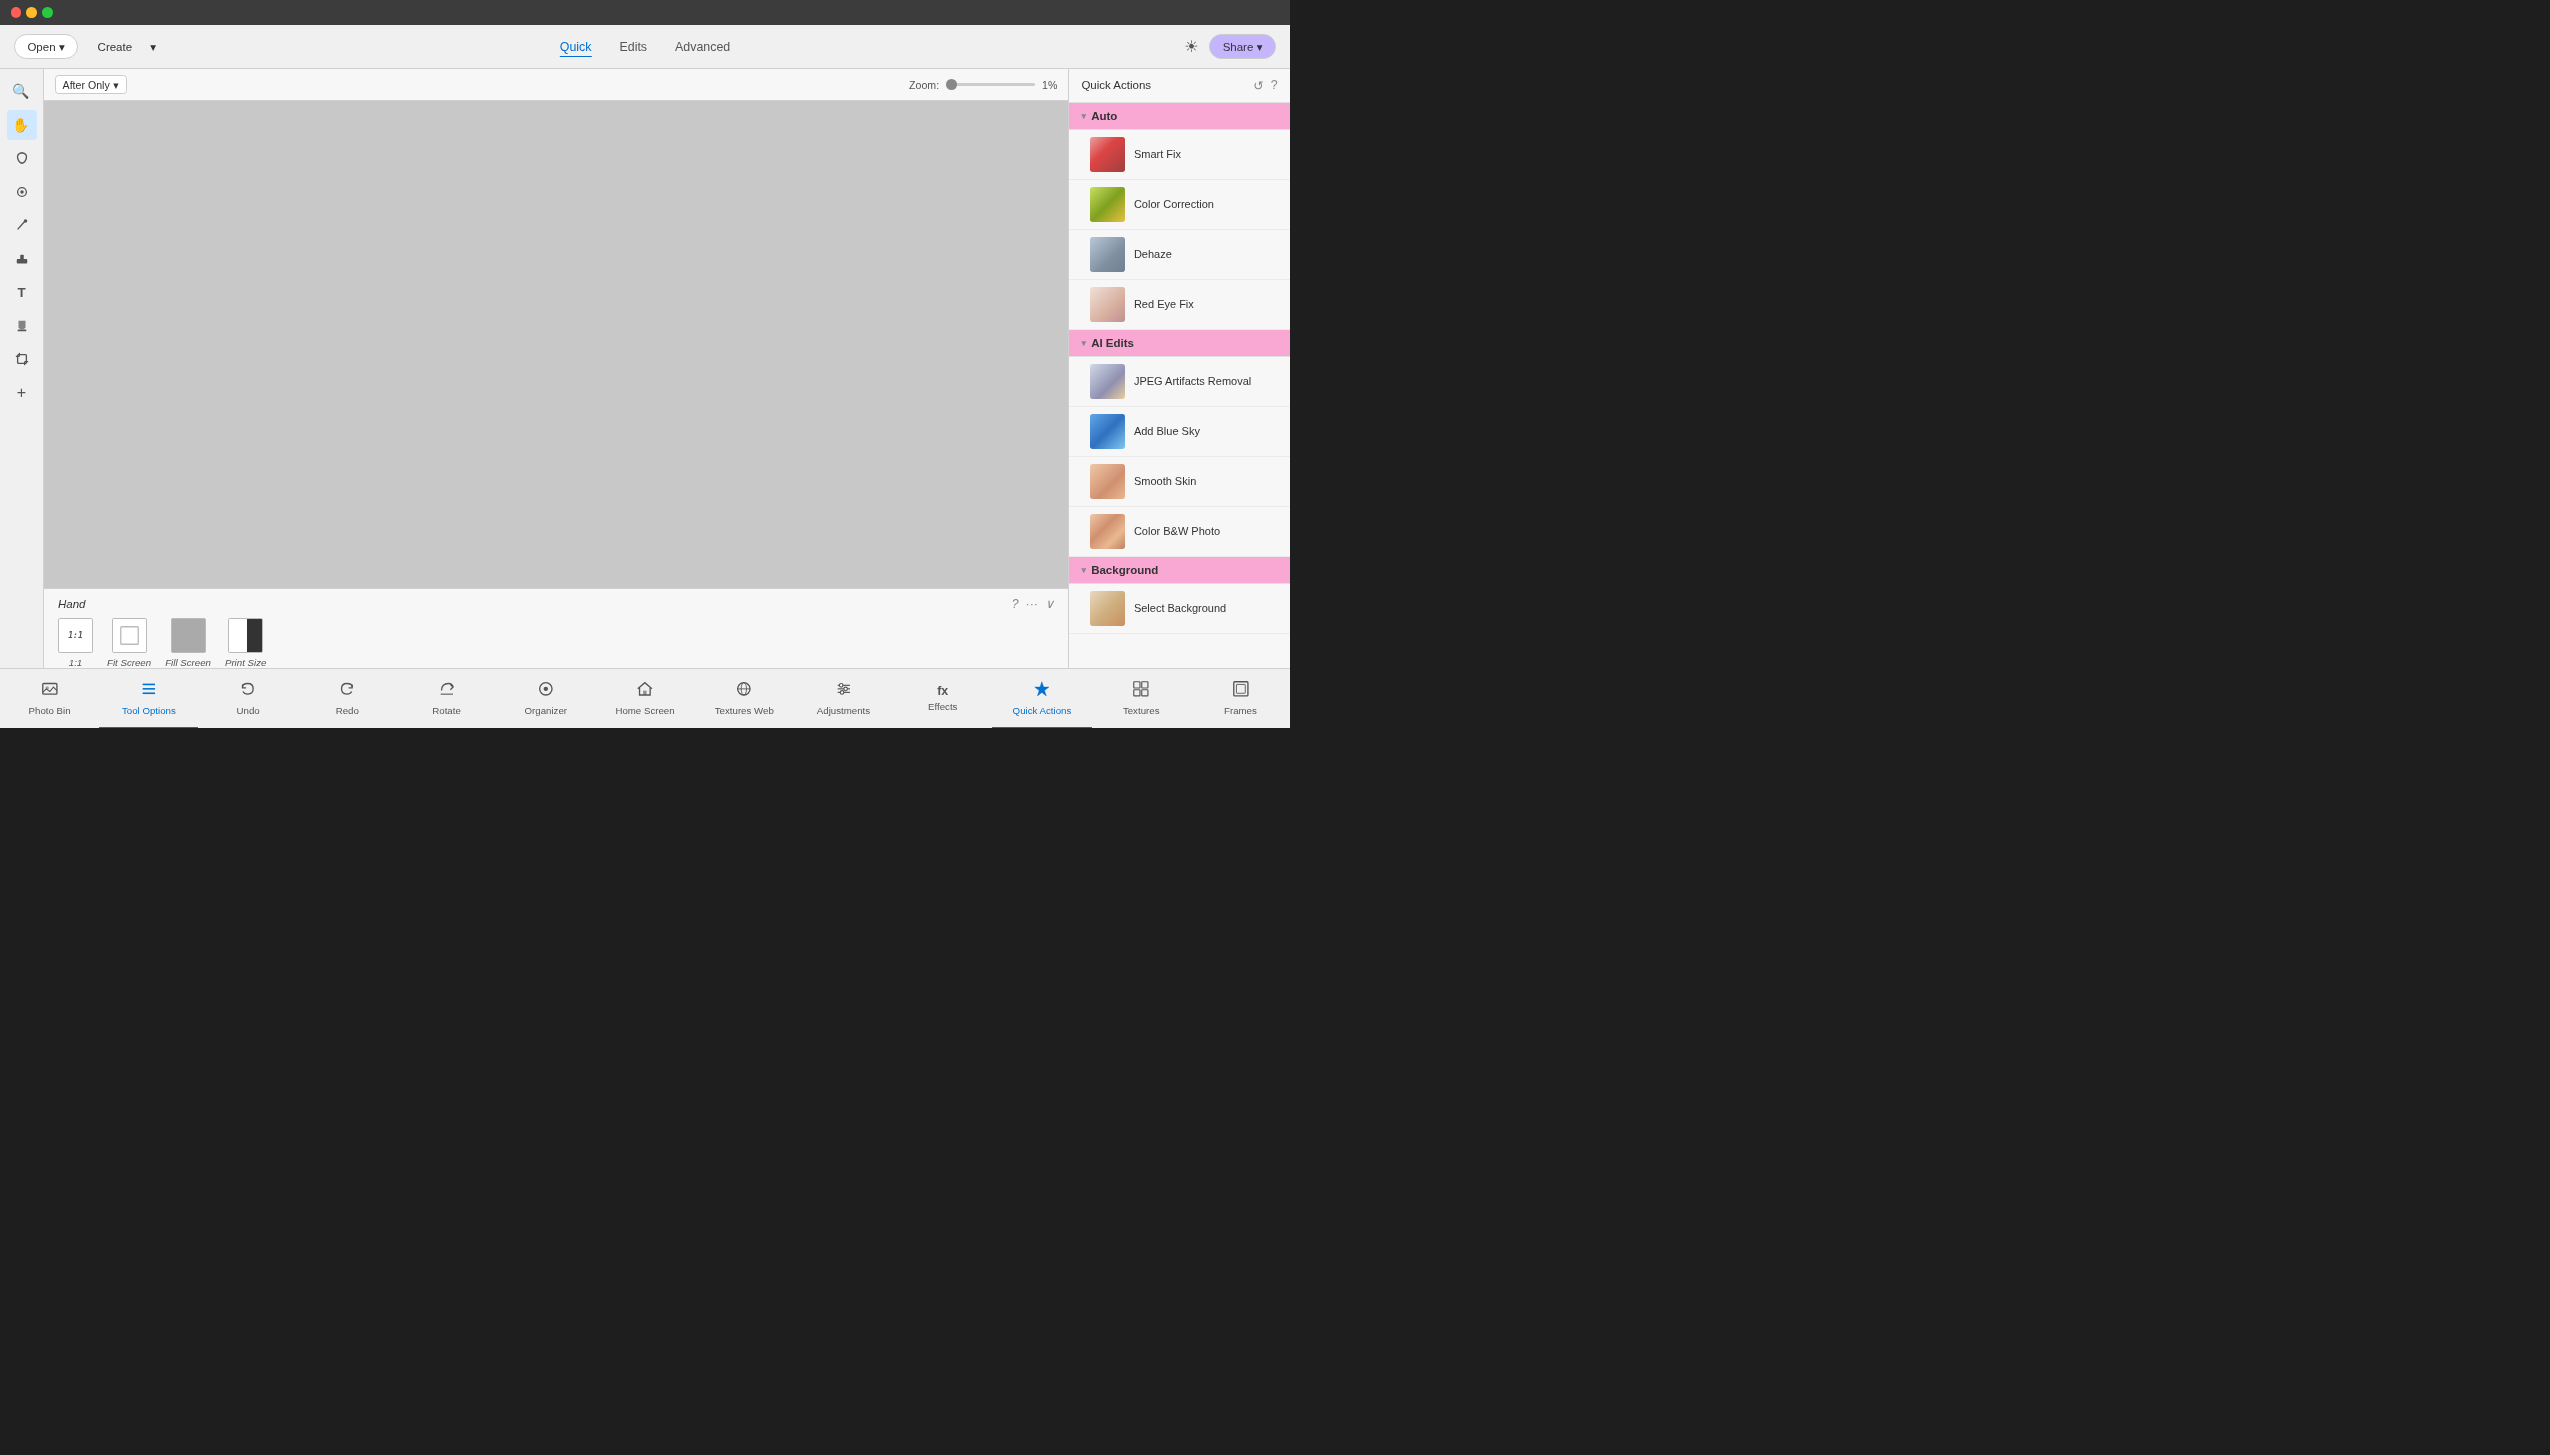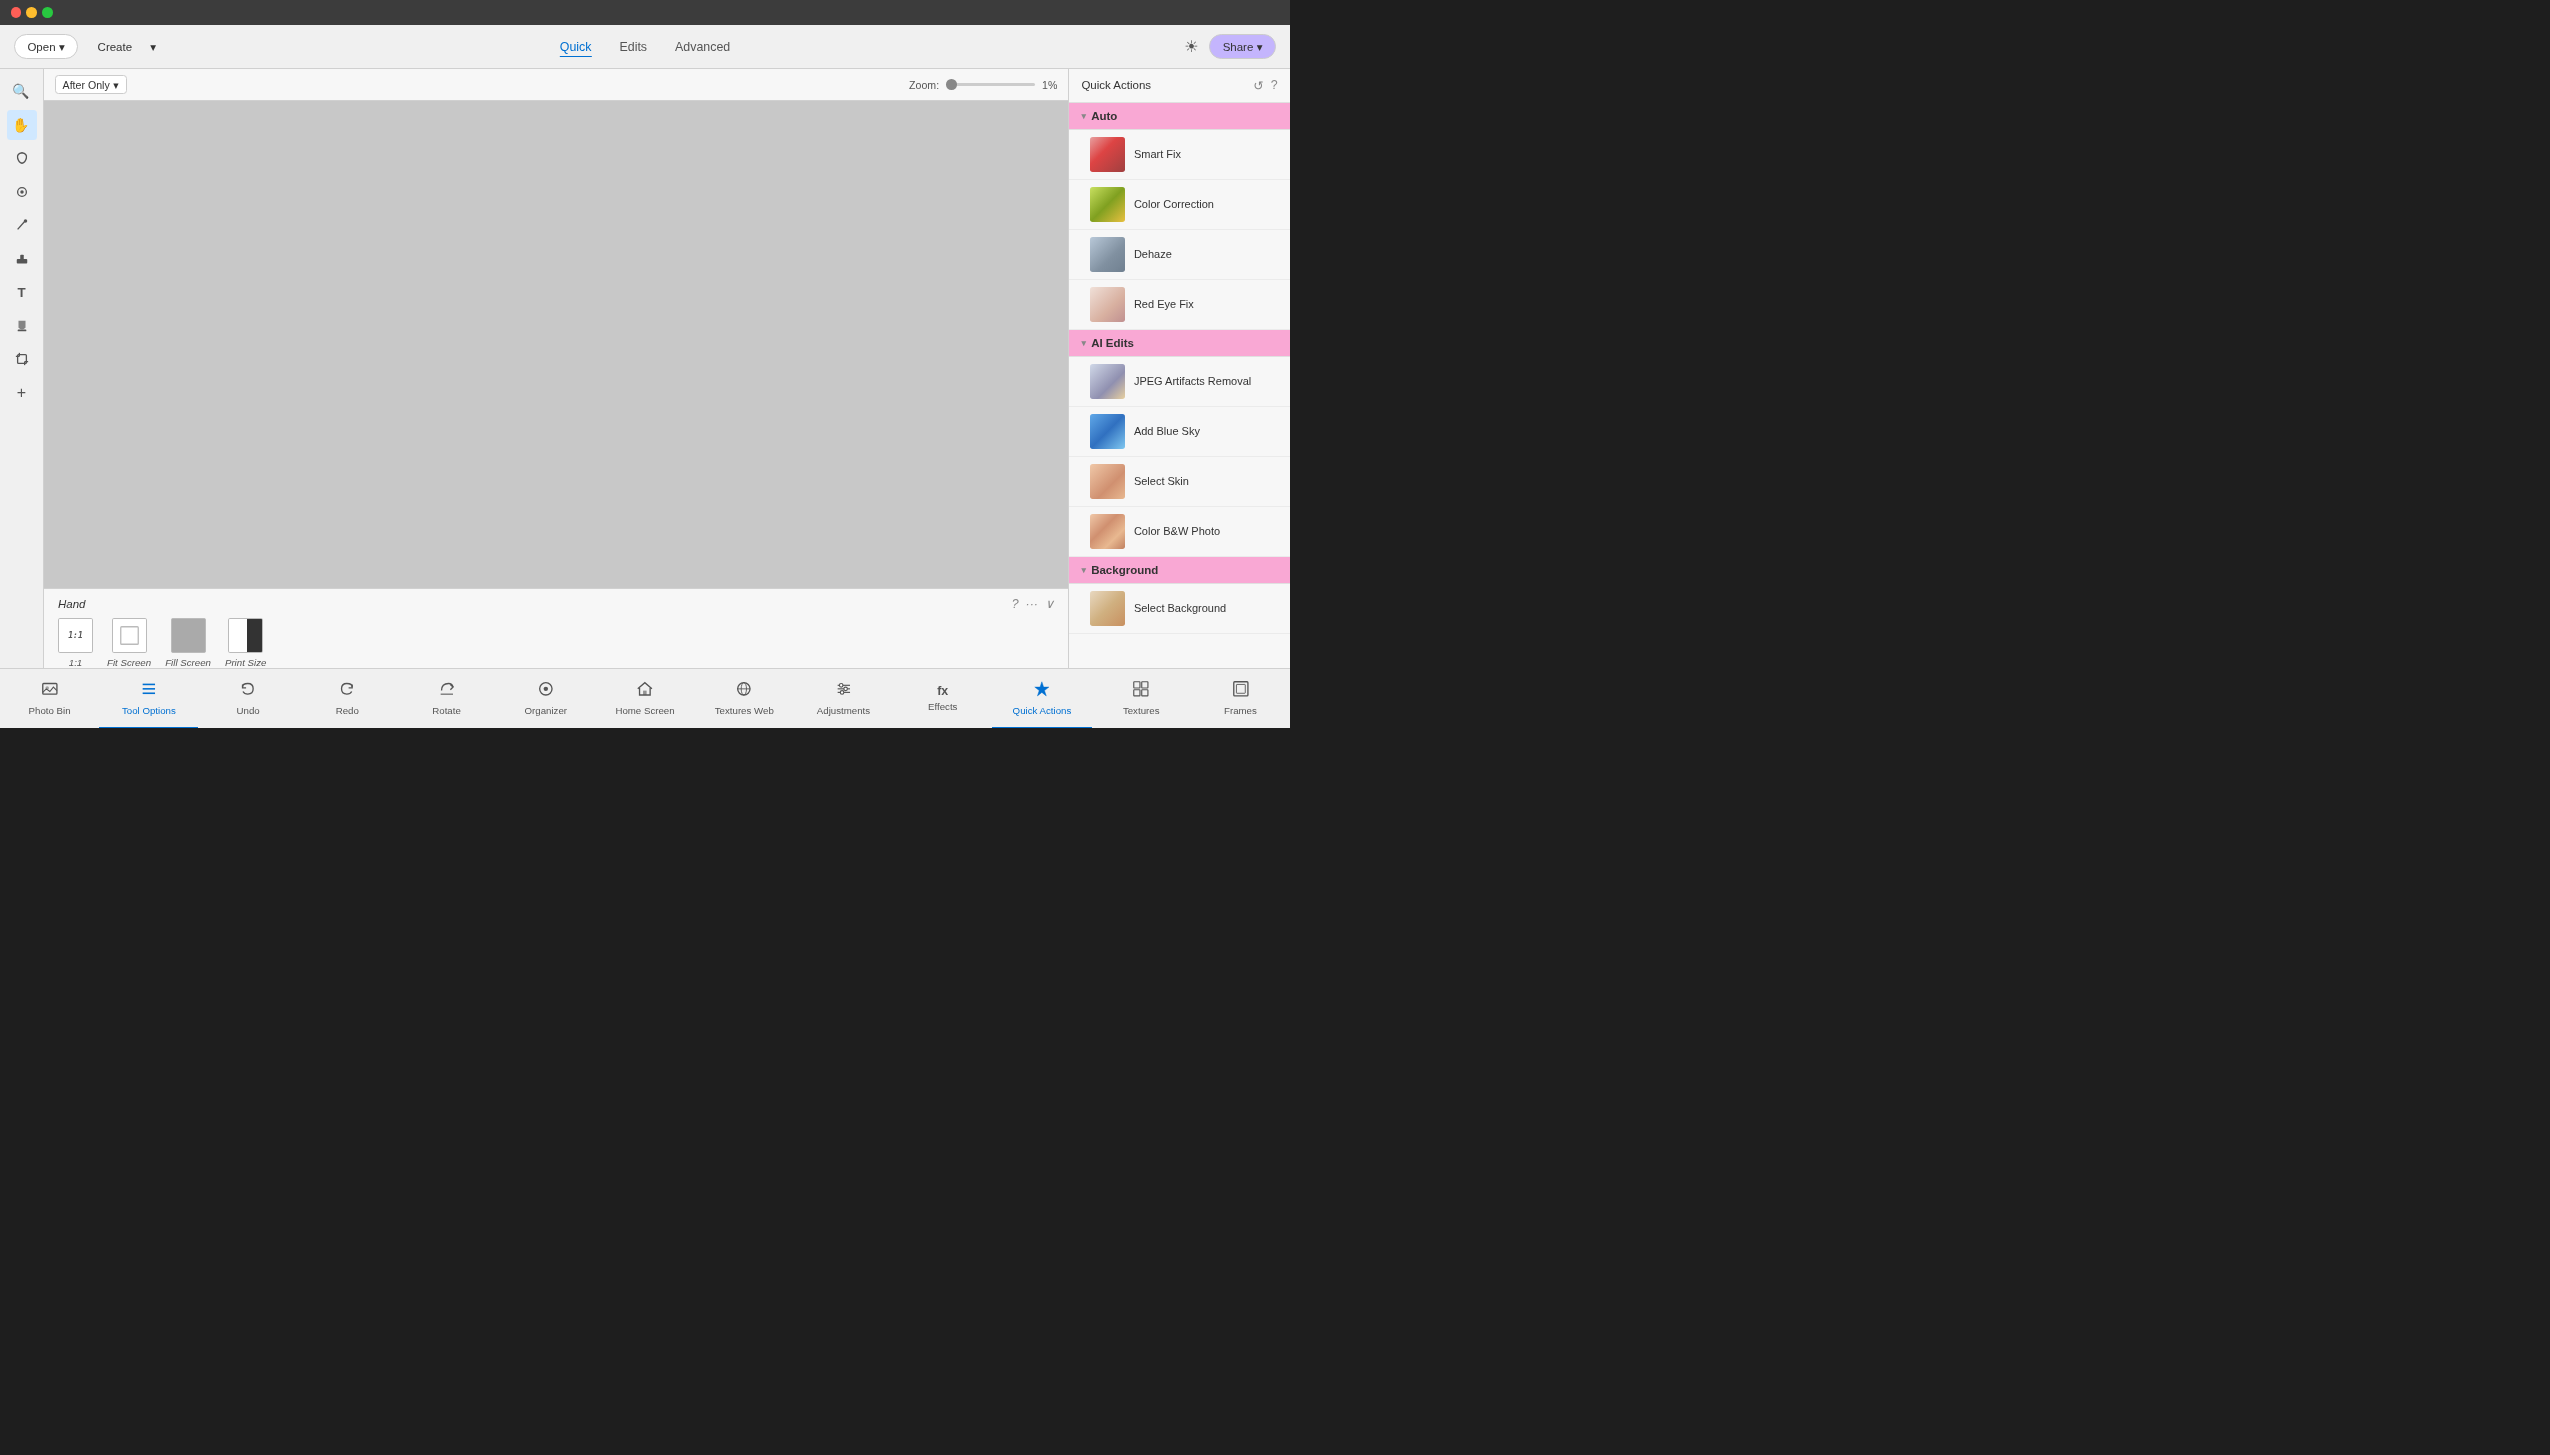--- a/index.html
+++ b/index.html
@@ -615,21 +615,21 @@
     <div class="action-item">
       <div class="action-thumb thumb-jpeg"></div>
       <span class="action-label">JPEG Artifacts Removal</span>
     </div>
     <div class="action-item">
       <div class="action-thumb thumb-bluesky"></div>
       <span class="action-label">Add Blue Sky</span>
     </div>
     <div class="action-item">
       <div class="action-thumb thumb-smoothskin"></div>
-      <span class="action-label">Select Skin</span>
+      <span class="action-label">Smooth Skin</span>
     </div>
     <div class="action-item">
       <div class="action-thumb thumb-bw"></div>
       <span class="action-label">Color B&amp;W Photo</span>
     </div>
 
     <div class="section-header">
       <span class="chevron-down section-toggle"></span>
       <span>Background</span>
     </div>

